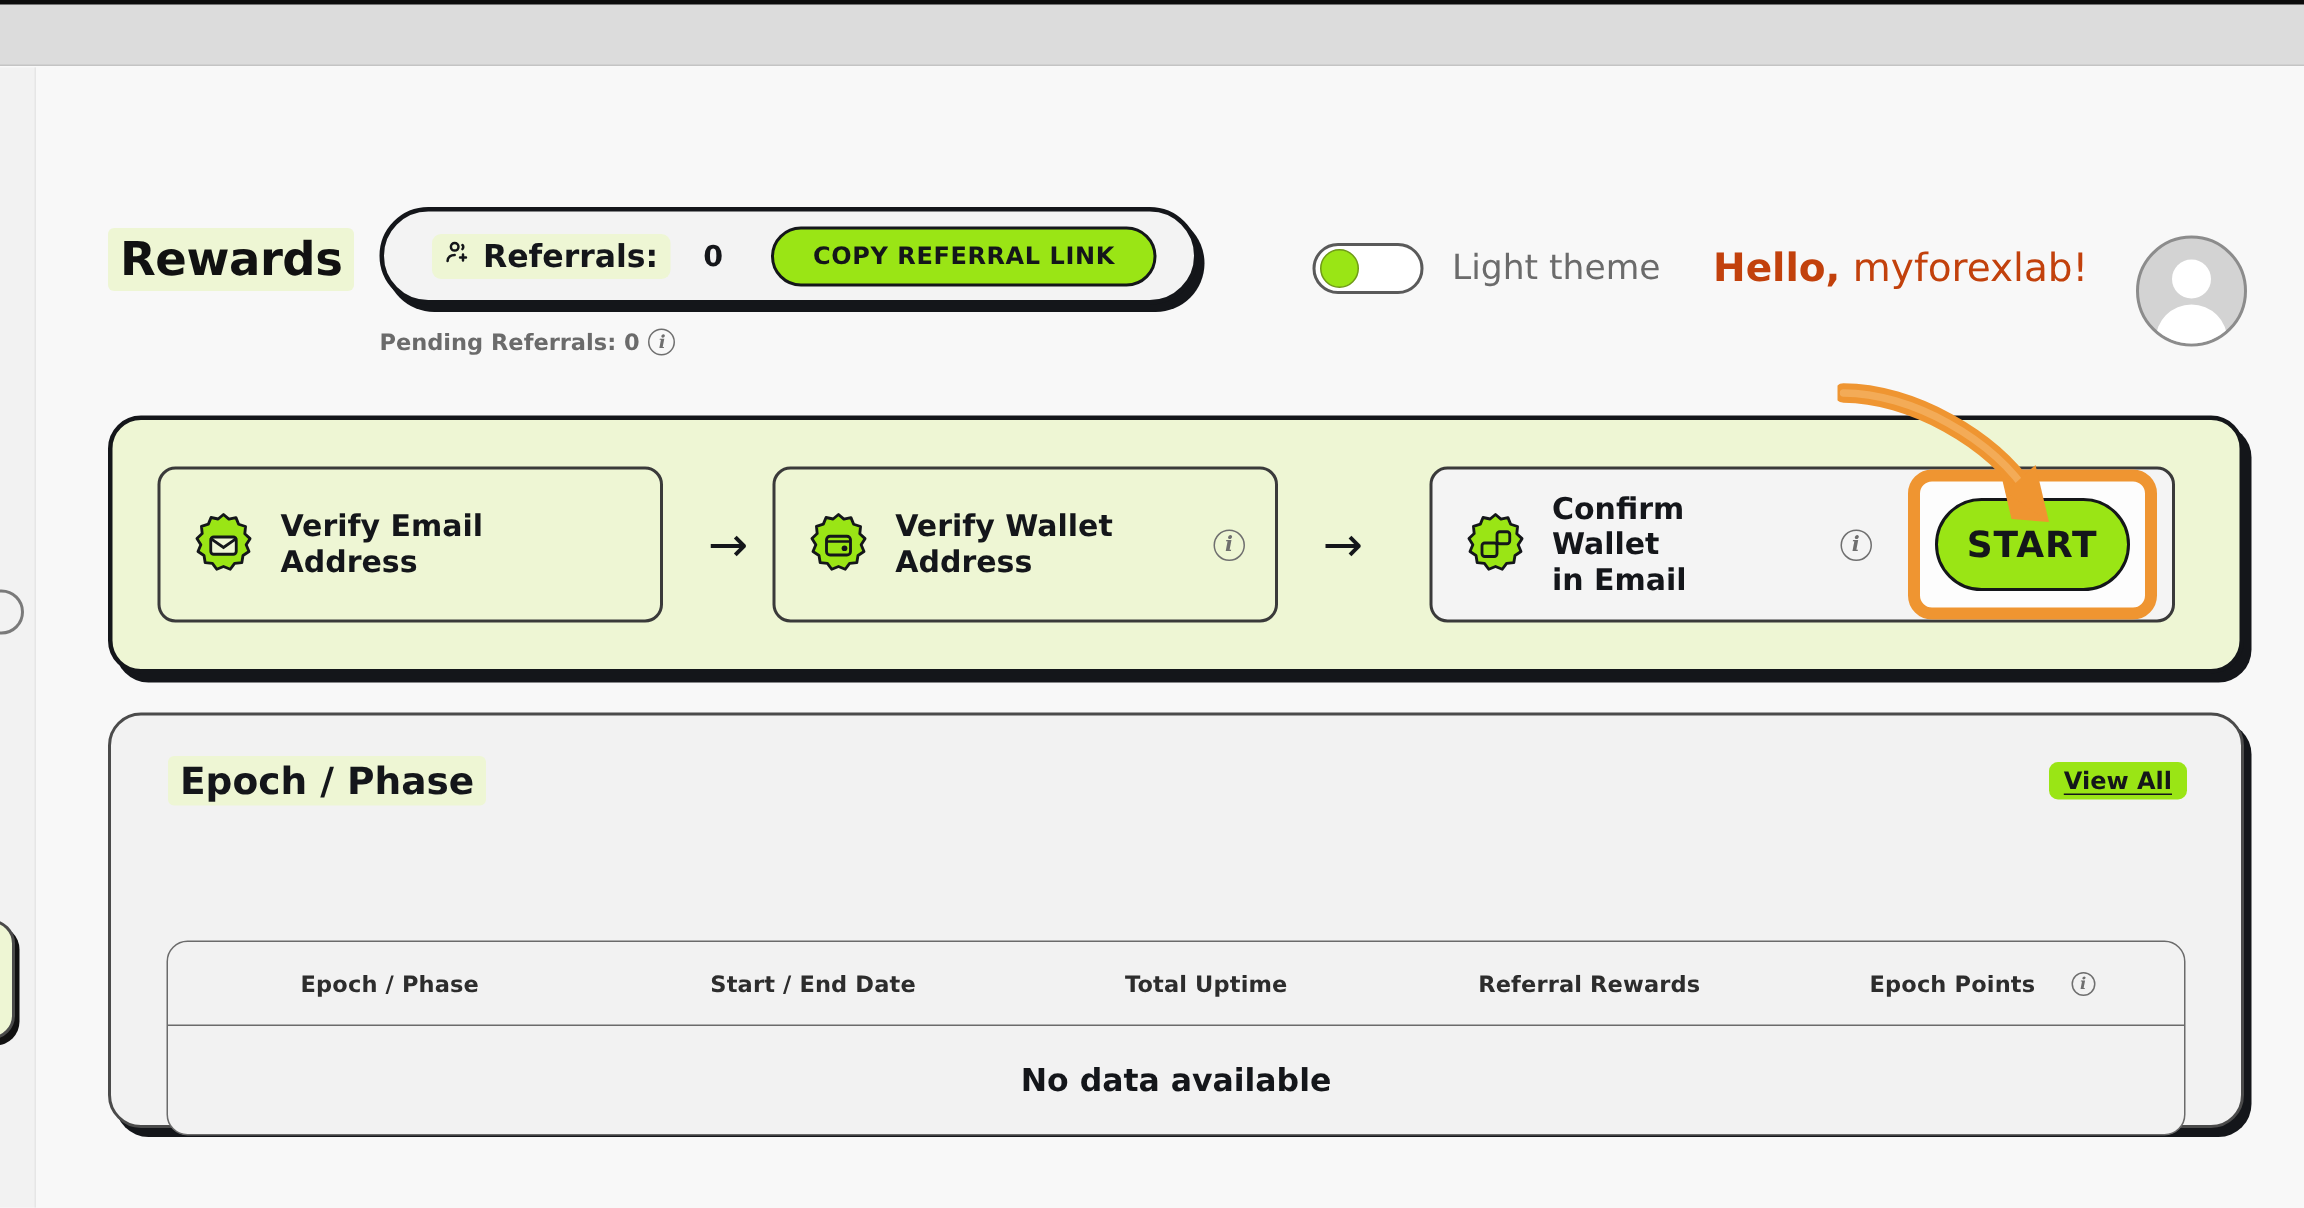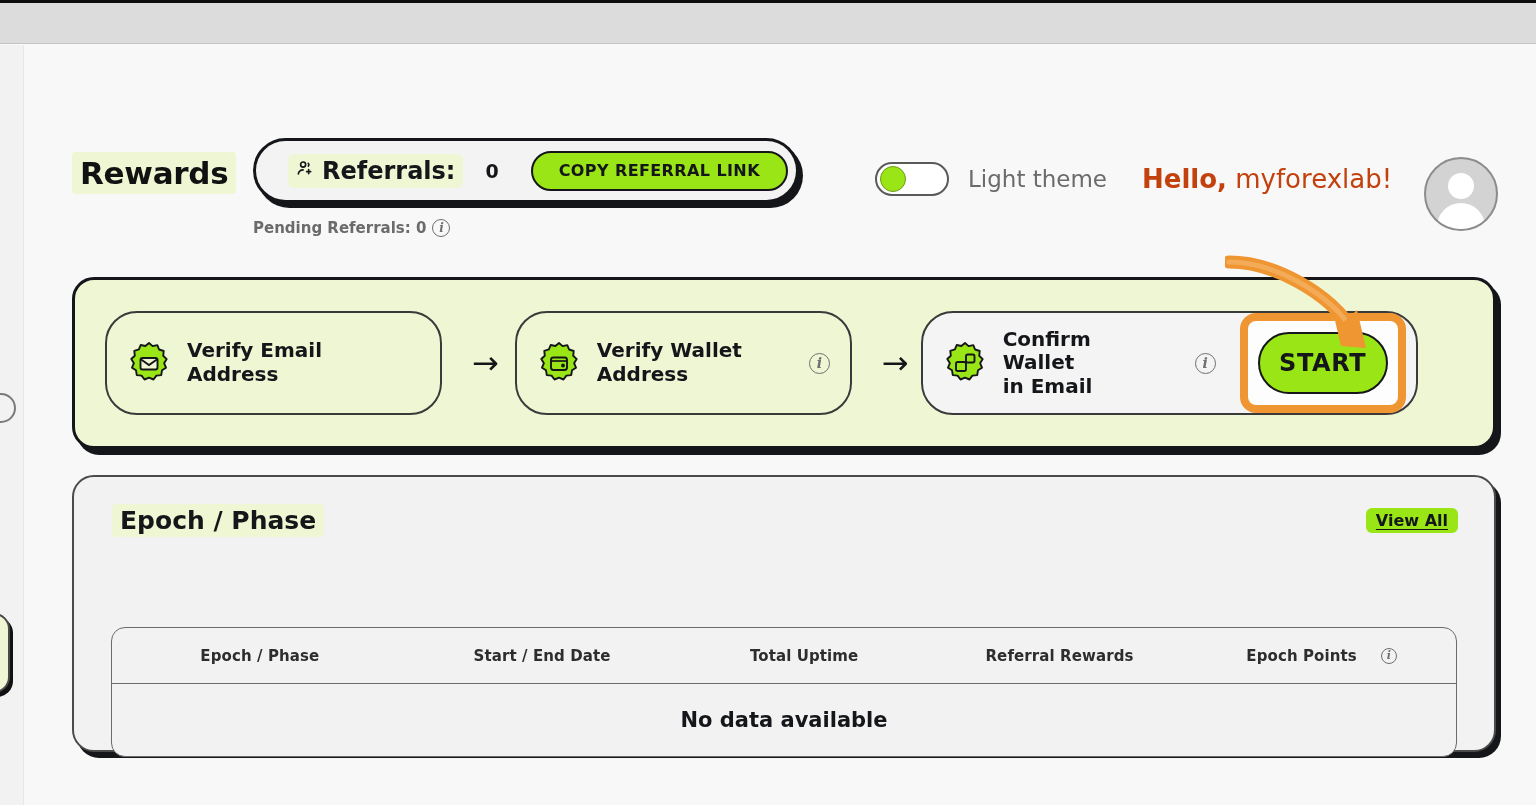--- a/index.html
+++ b/index.html
@@ -57,21 +57,21 @@
     background: #f3f3f3; border: 3px solid #14161a;
     border-radius: 34px;
     box-shadow: 4px 5px 0 #14161a;
     display: flex; align-items: center;
   }
   #referrals-label-wrap {
     display: flex; align-items: center; gap: 7px;
     background: #eef6d4; border-radius: 6px;
     padding: 3px 8px; margin-left: 32px;
   }
-  #referrals-label { font-size: 24px; font-weight: 800; color: #14161a; }
+  #referrals-label { font-size: 21px; font-weight: 800; color: #14161a; }
   #referrals-count { font-size: 19px; font-weight: 700; color: #14161a; margin-left: 22px; }
   #copy-referral-button {
     margin-left: 32px;
     background: #9ae515; border: 2px solid #14161a;
     border-radius: 22px; height: 40px; padding: 0 26px;
     display: flex; align-items: center; justify-content: center;
     font-size: 16px; font-weight: 800; color: #14161a;
     letter-spacing: 0.4px; cursor: pointer;
   }
 
@@ -119,27 +119,27 @@
 
   
   #steps-card {
     position: absolute; left: 72px; top: 232px;
     width: 1424px; height: 172px;
     background: #eef6d4; border: 3px solid #14161a;
     border-radius: 22px; box-shadow: 5px 6px 0 #14161a;
     display: flex; align-items: center;
   }
   .step-box {
-    height: 104px; border: 2px solid #3a3a3a; border-radius: 32px;
+    height: 104px; border: 2px solid #3a3a3a; border-radius: 12px;
     display: flex; align-items: center; padding: 0 20px;
   }
   #step-0 { width: 337px; margin-left: 30px; background: transparent; }
   #step-1 { width: 337px; margin-left: 16px; background: transparent; }
   #step-2 {
-    width: 497px; margin-left: 12px; background: #f4f4f4;
+    width: 497px; margin-left: 44px; background: #f4f4f4;
     padding-right: 10px;
   }
   .step-badge {
     width: 44px; height: 44px; flex: 0 0 44px; position: relative;
   }
   .step-label {
     margin-left: 16px; font-size: 20px; font-weight: 800;
     color: #14161a; line-height: 1.18; white-space: pre-line;
   }
   .step-arrow {

